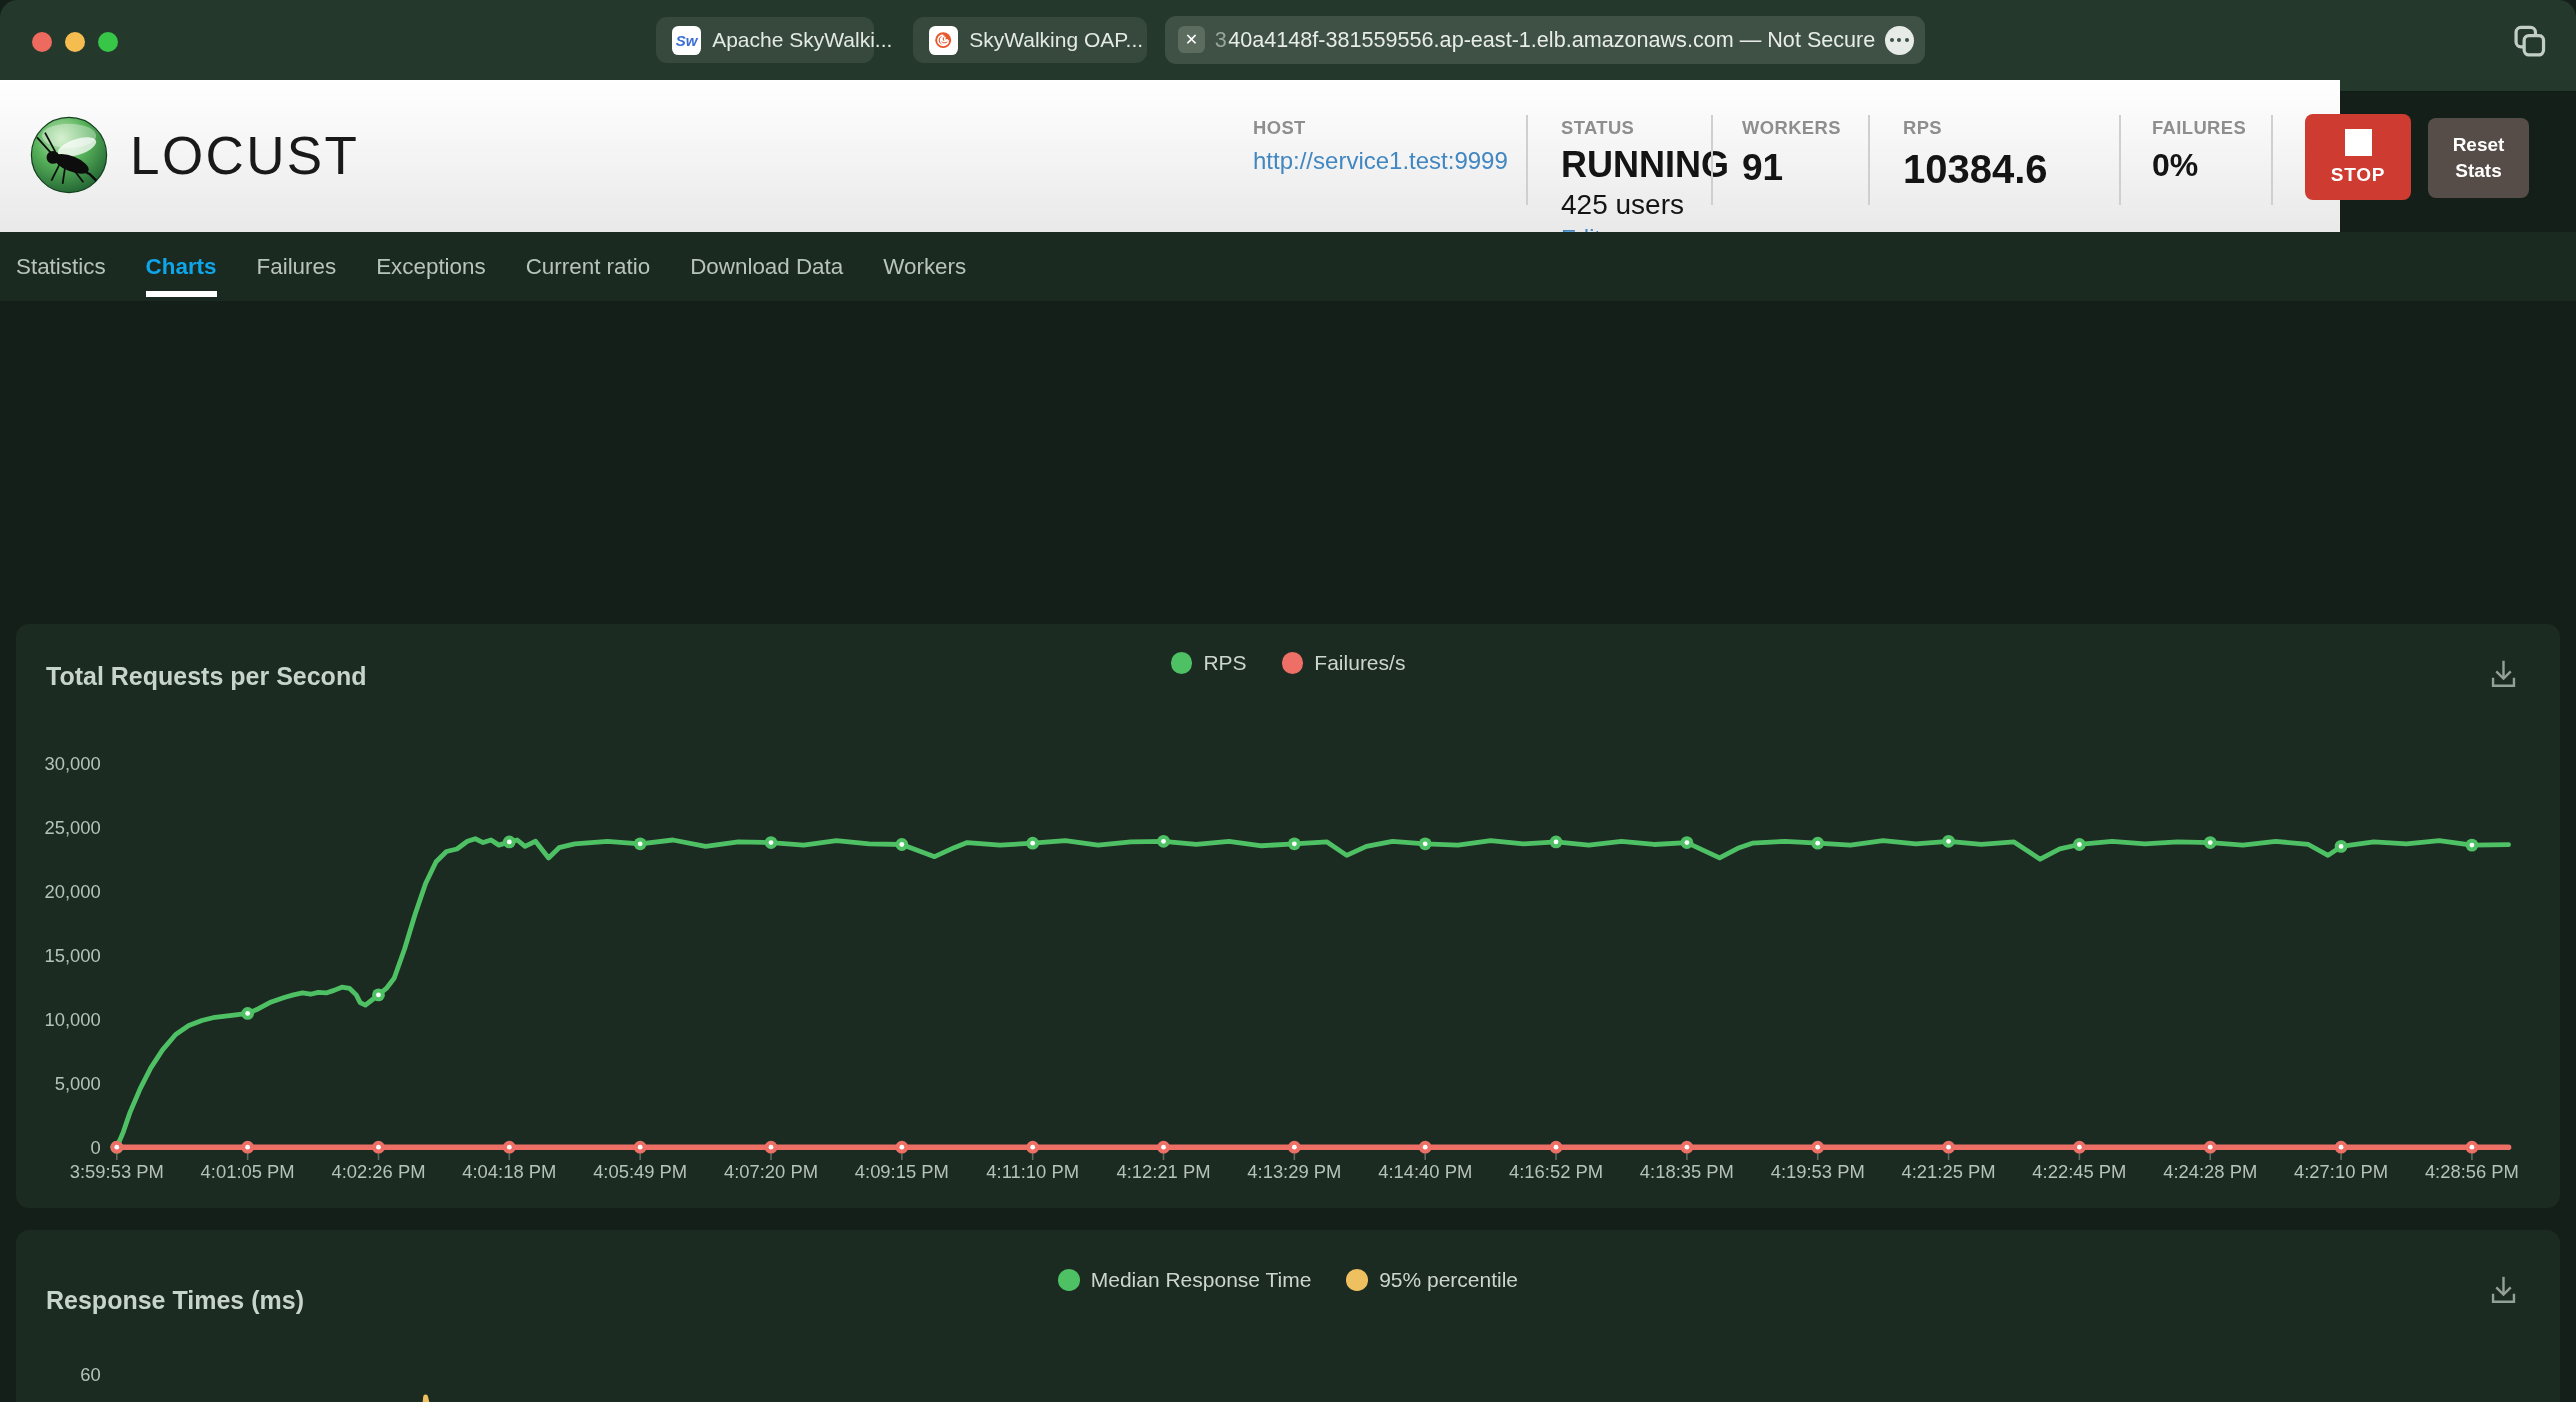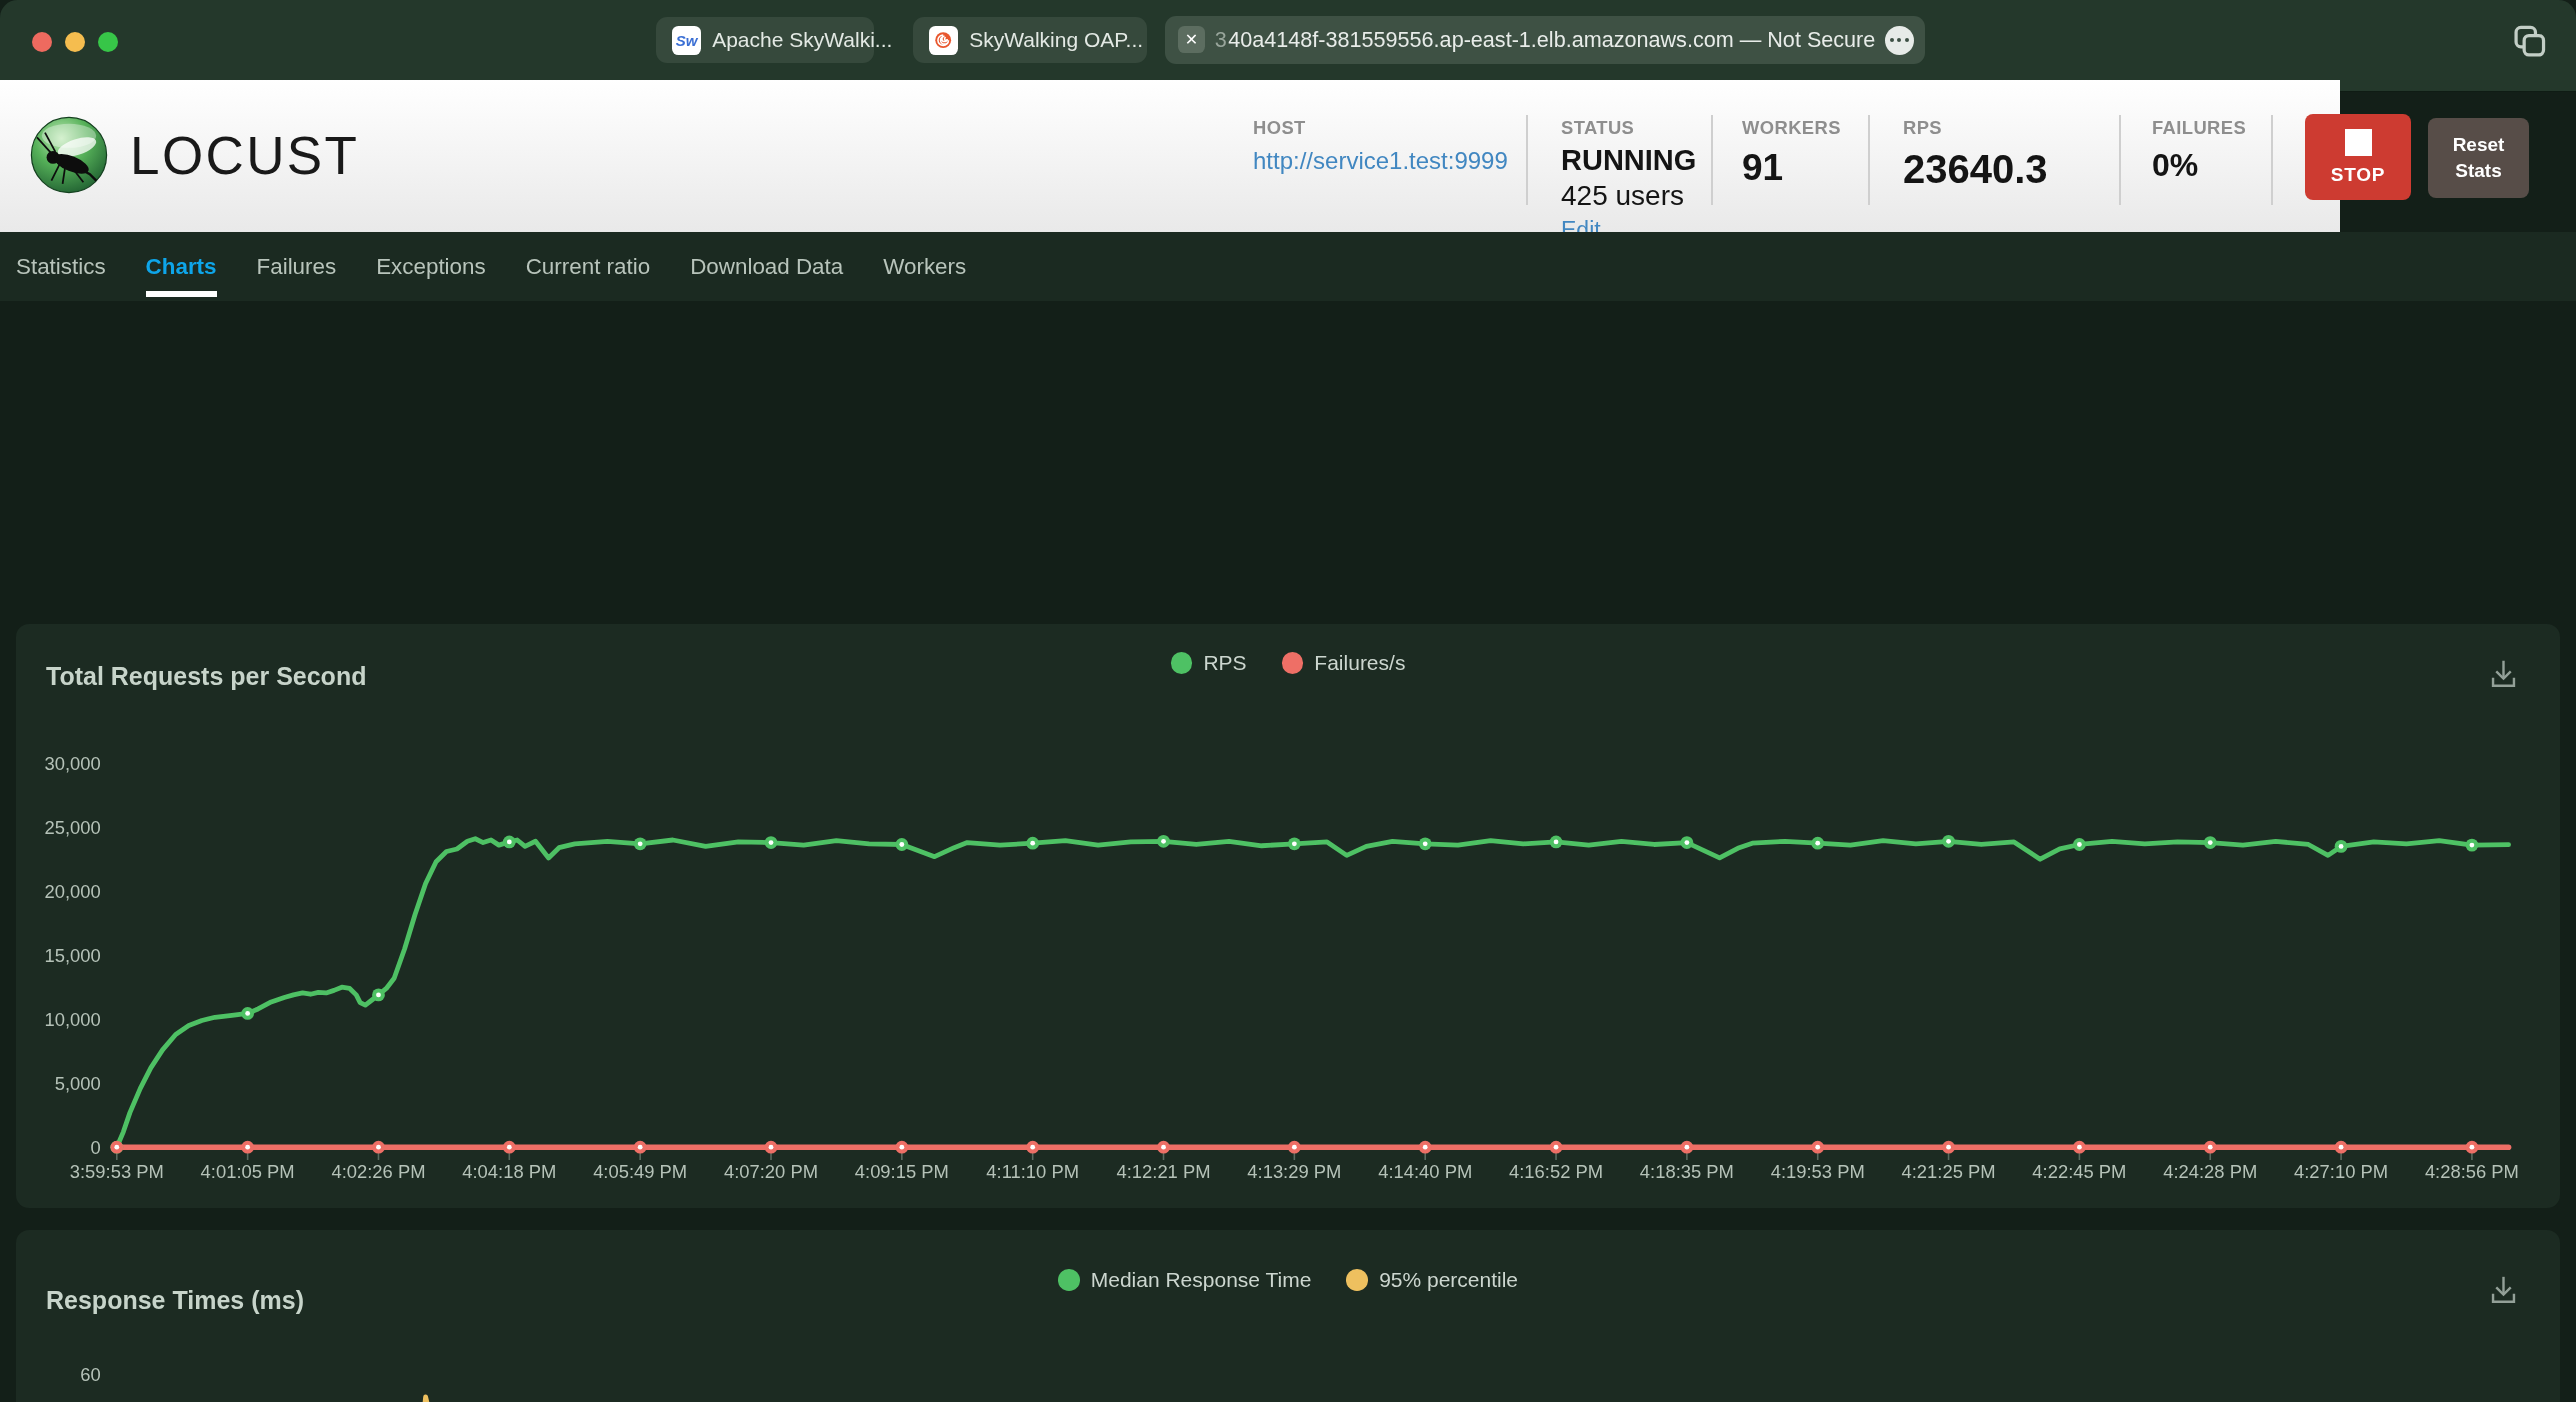--- a/index.html
+++ b/index.html
@@ -45,21 +45,21 @@
   .lheader {
     position:absolute; left:0; top:80px; width:2340px; height:152px;
     background:linear-gradient(#ffffff, #e9e9e9);
   }
   .logo { position:absolute; left:29px; top:35px; display:flex; align-items:center; gap:21px; }
   .logo-text { font-size:53px; font-weight:300; letter-spacing:2.4px; color:#191919; }
   .stat-label { font-size:18.4px; font-weight:bold; color:#8e8e8e; letter-spacing:0.4px; }
   .stat-block { position:absolute; top:37px; }
   .host-link, .edit-link { color:#4187c1; text-decoration:none; display:inline-block; }
   .host-link { font-size:24px; margin-top:8px; }
-  .status-state { font-size:29px; font-weight:bold; color:#141414; margin-top:4.8px; }
+  .status-state { font-size:36px; font-weight:bold; color:#141414; margin-top:4.8px; }
   .status-users { font-size:28px; color:#141414; margin-top:3.2px; }
   .edit-link { font-size:23px; margin-top:4.8px; }
   .big-num { font-weight:bold; color:#141414; margin-top:8px; }
   .divider { position:absolute; top:35px; width:1.6px; height:90px; background:#cfcfcf; }
   .stop-btn {
     position:absolute; left:2305px; top:34px; width:106px; height:86px; border-radius:8px;
     background:#cd3b31; border:none; display:flex; flex-direction:column; align-items:center;
     justify-content:center; gap:8px; cursor:pointer;
   }
   .stop-square { width:27px; height:27px; background:#ffffff; }
@@ -191,21 +191,21 @@
   <div class="divider" style="left:1711px;"></div>
 
   <div class="stat-block" style="left:1742px;">
     <div class="stat-label">WORKERS</div>
     <div class="big-num" style="font-size:37px;">91</div>
   </div>
   <div class="divider" style="left:1868px;"></div>
 
   <div class="stat-block" style="left:1903px;">
     <div class="stat-label">RPS</div>
-    <div class="big-num" style="font-size:40px;">23640.3</div>
+    <div class="big-num" style="font-size:40px;">10384.6</div>
   </div>
   <div class="divider" style="left:2119px;"></div>
 
   <div class="stat-block" style="left:2152px;">
     <div class="stat-label">FAILURES</div>
     <div class="big-num" style="font-size:32px;">0%</div>
   </div>
   <div class="divider" style="left:2271px;"></div>
 
   <button class="stop-btn">

